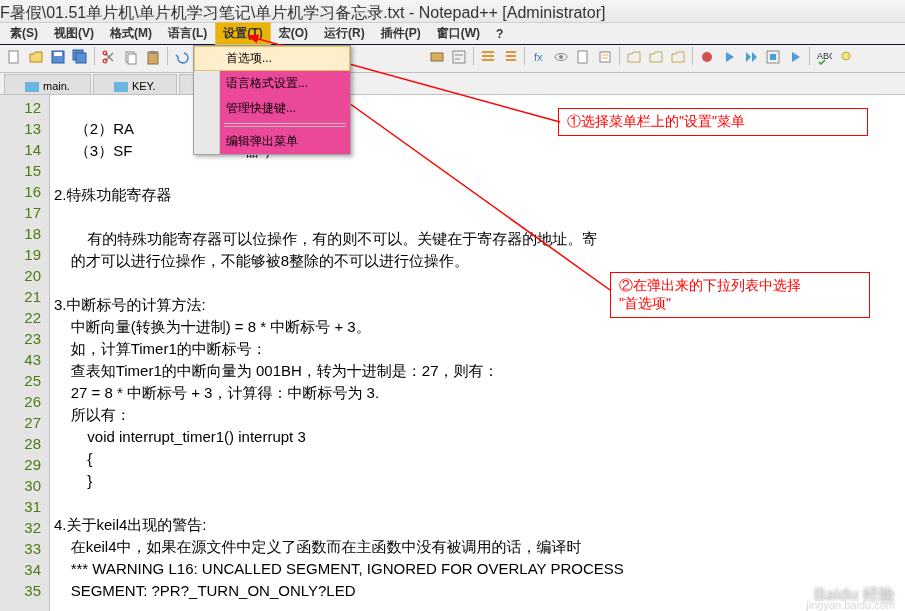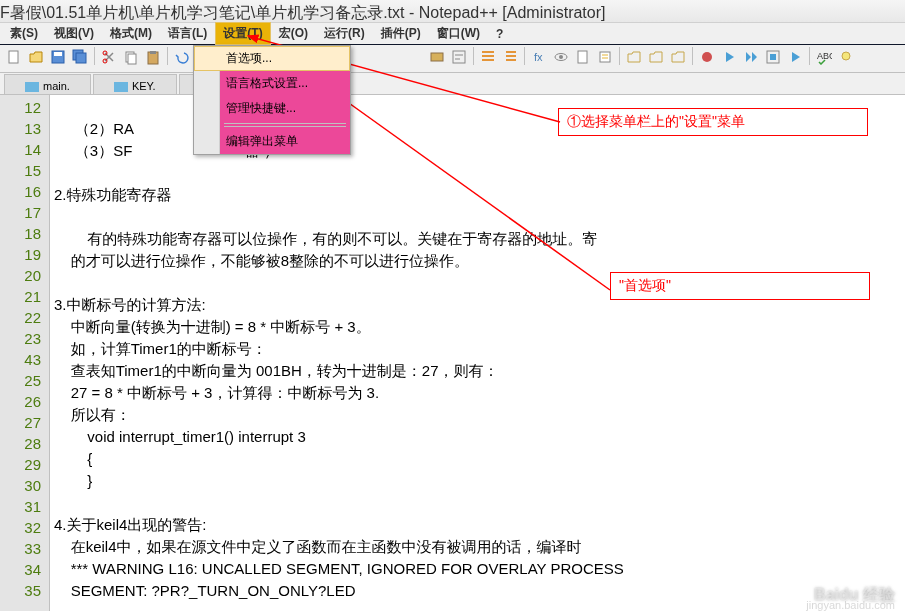--- a/index.html
+++ b/index.html
@@ -309,17 +309,18 @@
       </marker>
     </defs>
   <line x1="330" y1="238" x2="6" y2="6" stroke="#ff0000" stroke-width="1.5" marker-end="url(#ah2)"></line>
 </svg>
 
 <div class="annotation" style="left:558px; top:108px; width:310px;">
   <span>①选择菜单栏上的"设置"菜单</span>
 </div>
 
 <div class="annotation" style="left:610px; top:272px; width:260px;">
+  <div>②在弹出来的下拉列表中选择</div>
   <div>"首选项"</div>
 </div>
 
 <div class="watermark">Baidu 经验</div>
 <div class="watermark-sub">jingyan.baidu.com</div>
 
 </body></html>

